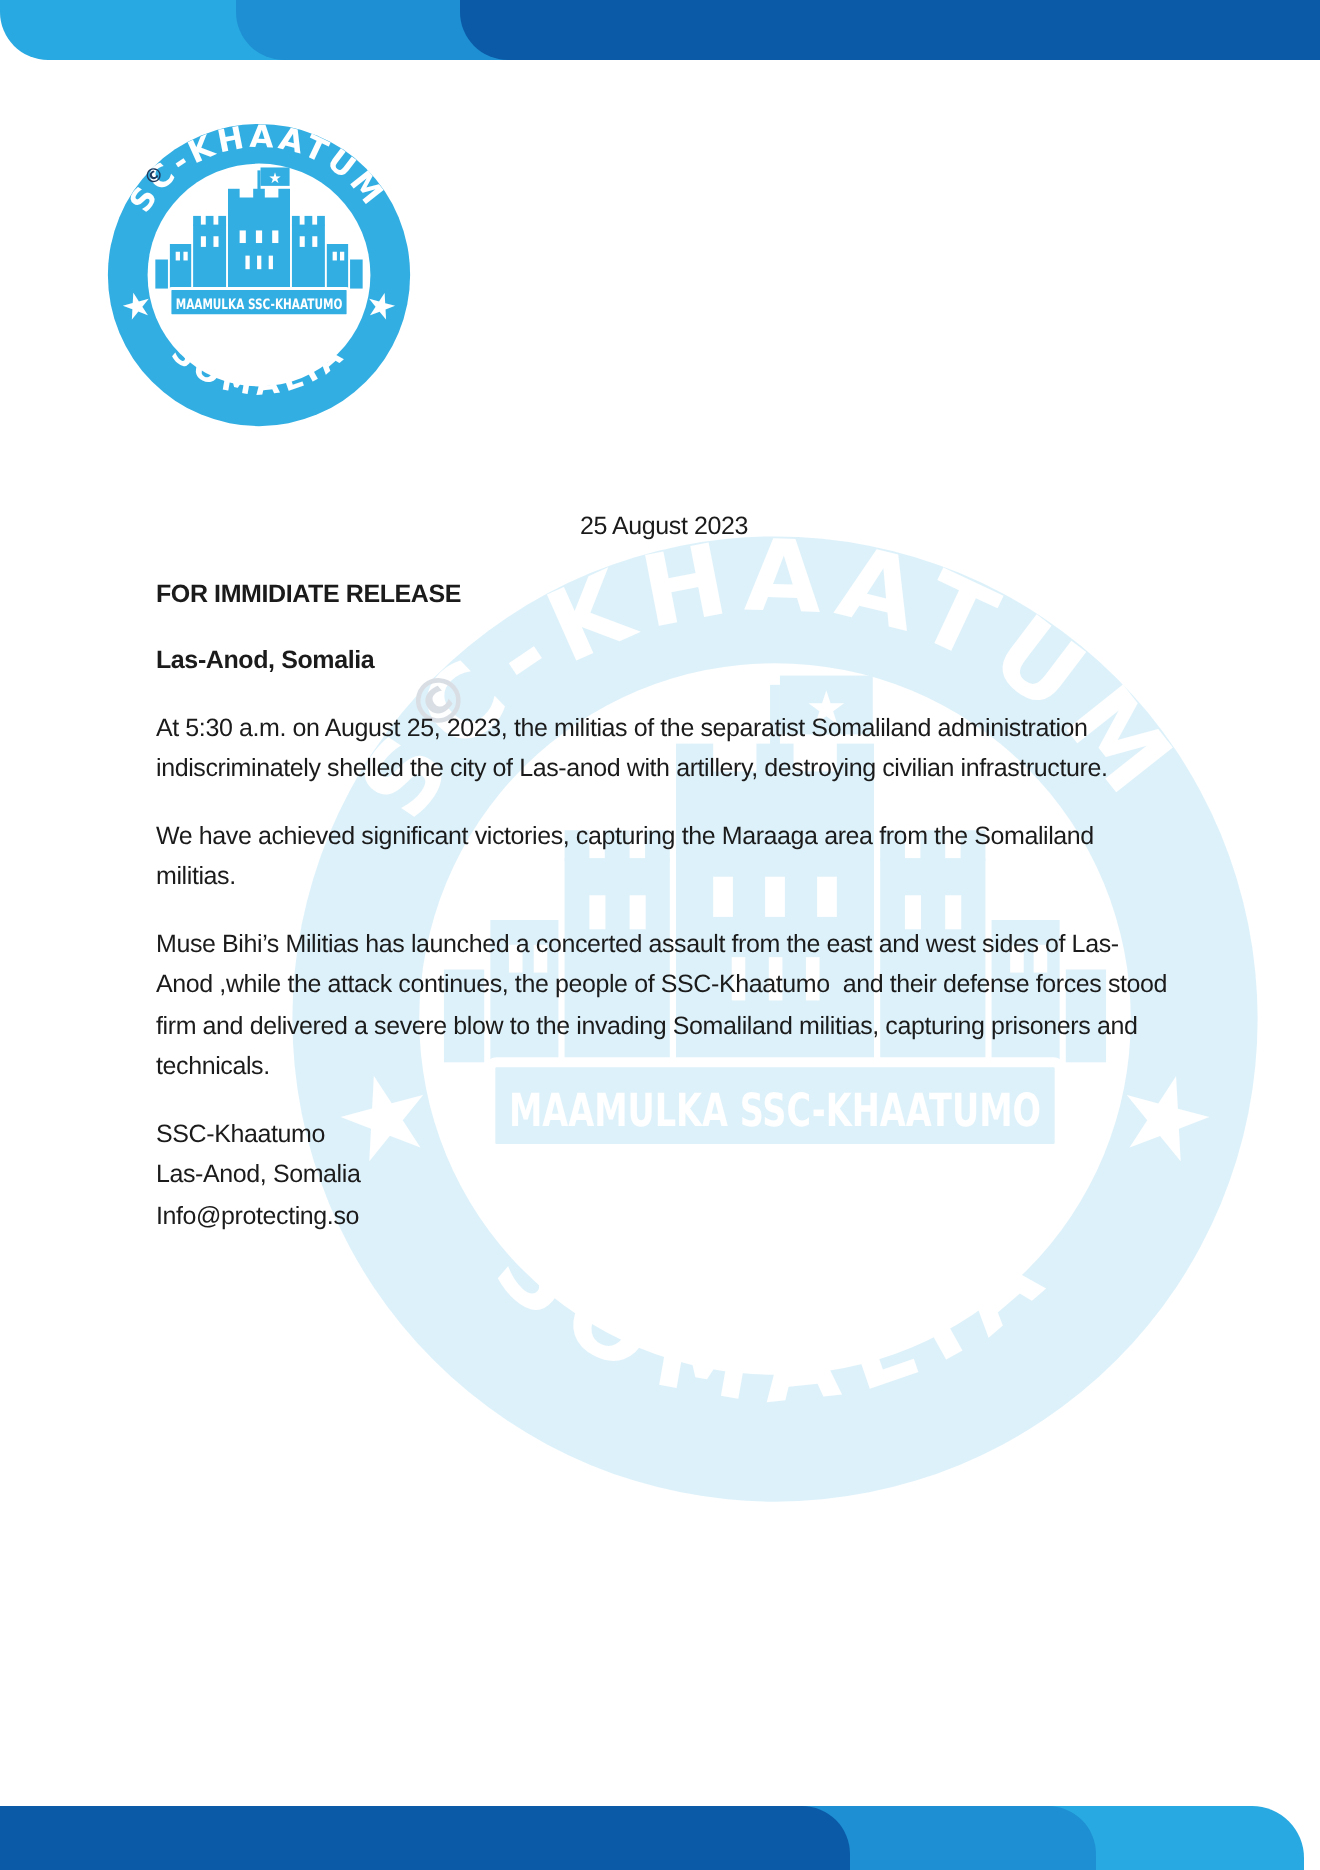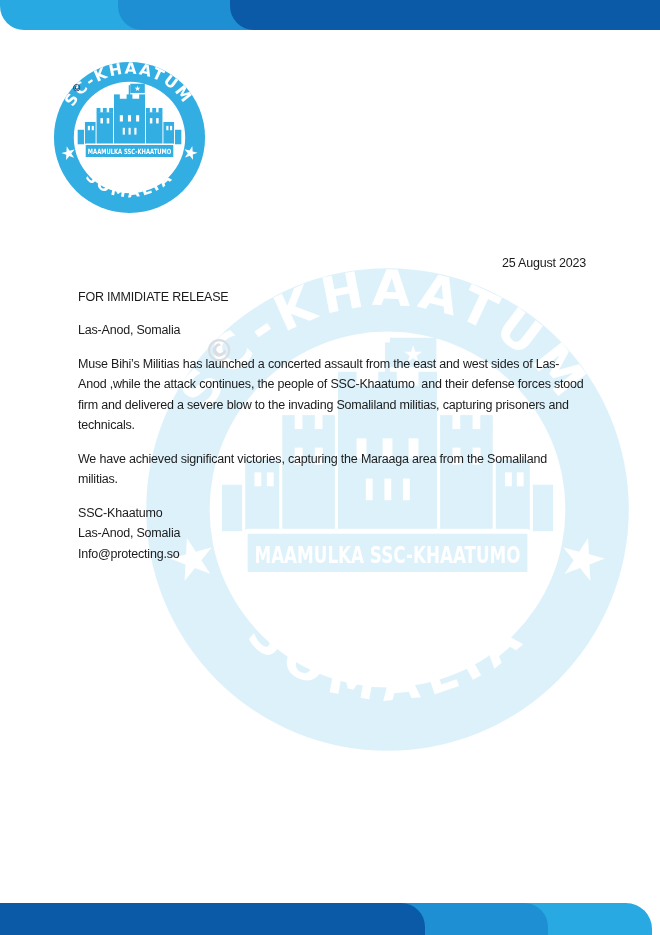--- a/index.html
+++ b/index.html
@@ -22,22 +22,22 @@
   .defs-svg{position:absolute;width:0;height:0;overflow:hidden;}
   .logo{position:absolute;left:52px;top:60px;width:155px;height:155px;z-index:2;}
   .logo svg,.watermark svg{width:100%;height:100%;display:block;}
   .watermark{position:absolute;left:140px;top:262px;width:495px;height:495px;opacity:0.16;z-index:0;}
   svg text{font-family:"DejaVu Sans","Liberation Sans",sans-serif;}
   
   .content{
     position:absolute;left:78px;top:253px;width:508px;z-index:2;
     font-size:12.5px;line-height:20.5px;letter-spacing:-0.2px;
   }
-  .date-line{text-align:right;margin:0 0 13px 0;}
-  .release-line,.dateline{margin:0 0 13px 0;}
+  .date-line{text-align:center;margin:0 0 13px 0;}
+  .release-line,.dateline{margin:0 0 13px 0;font-weight:bold;}
   .content p{margin:0 0 13px 0;white-space:pre-wrap;}
   .signature div{margin:0;}
 </style>
 </head>
 <body>
 
 <div class="page">
 
   <div class="rib rt rt-light"></div>
   <div class="rib rt rt-mid"></div>
@@ -118,22 +118,23 @@
   <div class="logo">
     <svg viewBox="0 0 160 160">
         <use href="#ssc-logo-def"></use>
       </svg>
   </div>
 
   <div class="content">
     <div class="date-line">25 August 2023</div>
     <div class="release-line">FOR IMMIDIATE RELEASE</div>
     <div class="dateline">Las-Anod, Somalia</div>
+    <p>At 5:30 a.m. on August 25, 2023, the militias of the separatist Somaliland administration indiscriminately shelled the city of Las-anod with artillery, destroying civilian infrastructure.</p>
+    <p>We have achieved significant victories, capturing the Maraaga area from the Somaliland militias.</p>
     <p>Muse Bihi’s Militias has launched a concerted assault from the east and west sides of Las-Anod ,while the attack continues, the people of SSC-Khaatumo  and their defense forces stood firm and delivered a severe blow to the invading Somaliland militias, capturing prisoners and technicals.</p>
-    <p>We have achieved significant victories, capturing the Maraaga area from the Somaliland militias.</p>
     <div class="signature">
       <div>SSC-Khaatumo</div>
       <div>Las-Anod, Somalia</div>
       <div>Info@protecting.so</div>
     </div>
   </div>
 
   <div class="rib rb rb-light"></div>
   <div class="rib rb rb-mid"></div>
   <div class="rib rb rb-dark"></div>

